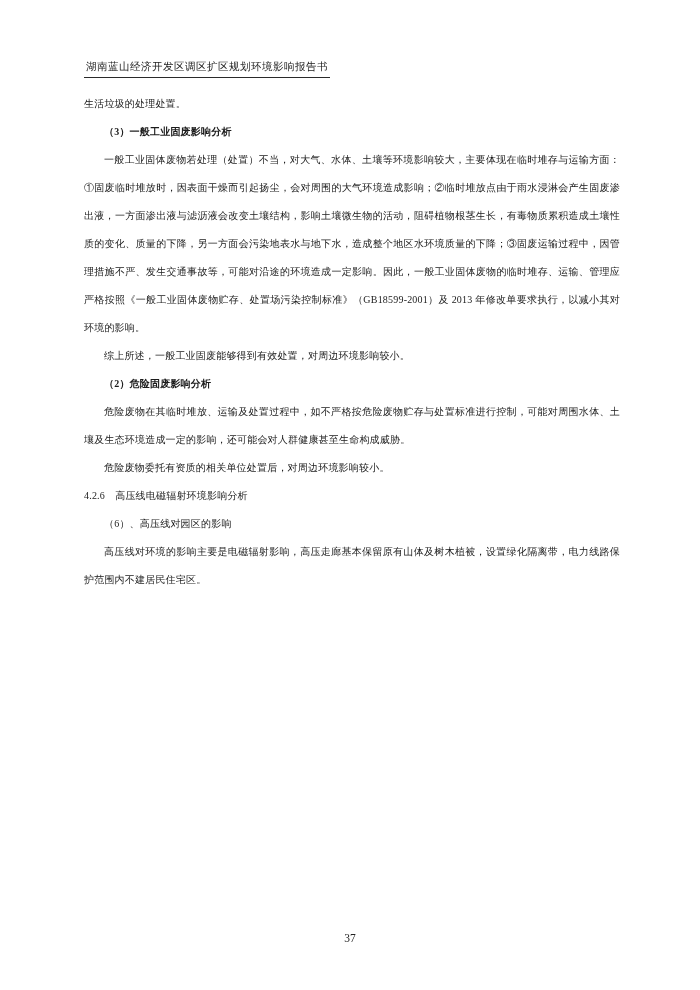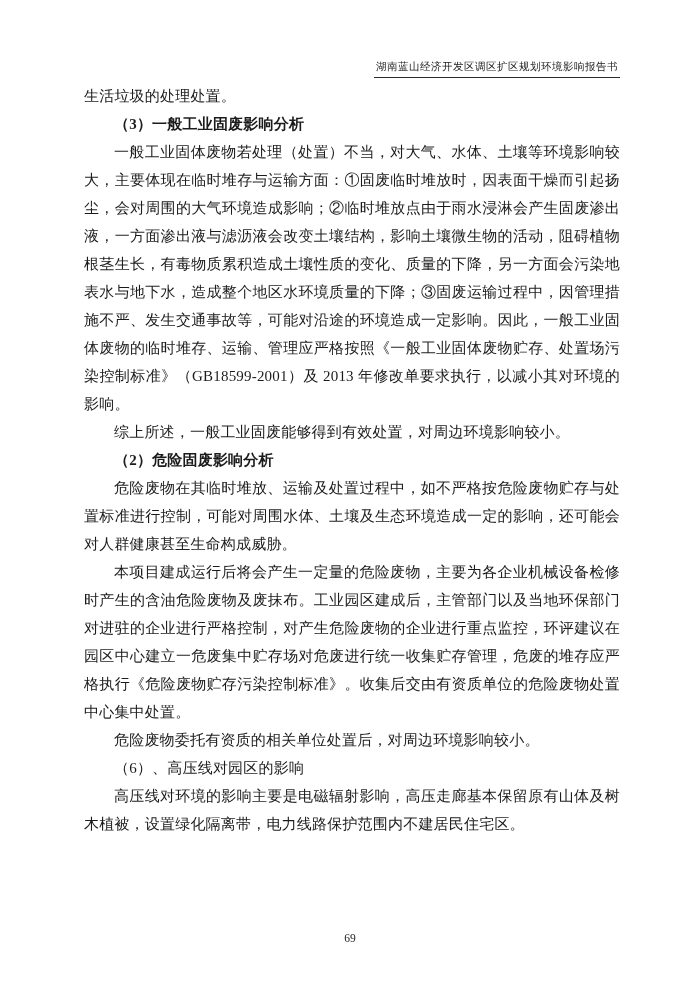--- a/index.html
+++ b/index.html
@@ -12,32 +12,32 @@
     overflow: hidden;
   }
   .page {
     position: relative;
     width: 700px;
     height: 990px;
     box-sizing: border-box;
     padding: 56px 80px 0 84px;
     background: #ffffff;
   }
-  .header { text-align: right; }
+  .header { text-align: left; }
   .header-text {
     display: inline-block;
     font-size: 10.5px;
     letter-spacing: 0.5px;
     color: #222;
     border-bottom: 1.5px solid #2a2a2a;
     padding: 0 2px 3px 2px;
   }
   .content {
-    margin-top: 4px;
-    font-size: 15px;
+    margin-top: 12px;
+    font-size: 10px;
     line-height: 28px;
     text-align: justify;
     letter-spacing: 0.2px;
   }
   .content p { margin: 0; }
   p.body { text-indent: 2em; }
   p.body-noindent { text-indent: 0; }
   p.heading-bold { text-indent: 2em; font-weight: bold; }
   p.section { text-indent: 0; }
   p.subheading { text-indent: 2em; }
@@ -59,22 +59,22 @@
     <span class="header-text">湖南蓝山经济开发区调区扩区规划环境影响报告书</span>
   </div>
 
   <main class="content" id="doc-body">
       <p class="body-noindent">生活垃圾的处理处置。</p>
       <p class="heading-bold">（3）一般工业固废影响分析</p>
       <p class="body">一般工业固体废物若处理（处置）不当，对大气、水体、土壤等环境影响较大，主要体现在临时堆存与运输方面：①固废临时堆放时，因表面干燥而引起扬尘，会对周围的大气环境造成影响；②临时堆放点由于雨水浸淋会产生固废渗出液，一方面渗出液与滤沥液会改变土壤结构，影响土壤微生物的活动，阻碍植物根茎生长，有毒物质累积造成土壤性质的变化、质量的下降，另一方面会污染地表水与地下水，造成整个地区水环境质量的下降；③固废运输过程中，因管理措施不严、发生交通事故等，可能对沿途的环境造成一定影响。因此，一般工业固体废物的临时堆存、运输、管理应严格按照《一般工业固体废物贮存、处置场污染控制标准》（GB18599-2001）及 2013 年修改单要求执行，以减小其对环境的影响。</p>
       <p class="body">综上所述，一般工业固废能够得到有效处置，对周边环境影响较小。</p>
       <p class="heading-bold">（2）危险固废影响分析</p>
       <p class="body">危险废物在其临时堆放、运输及处置过程中，如不严格按危险废物贮存与处置标准进行控制，可能对周围水体、土壤及生态环境造成一定的影响，还可能会对人群健康甚至生命构成威胁。</p>
-      <p class="body">本项目建成运行后将会产生一定量的危险废物，主要为各企业机械设备检修时产生的含油危险废物及废抹布。工业园区建成后，主管部门以及当地环保部门对进驻的企业进行严格控制，对产生危险废物的企业进行重点监控，环评建议在园区中心建立一危废集中贮存场对危废进行统一收集贮存管理，危废的堆存应严格执行《危险废物贮存污染控制标准》。收集后交由有资质单位的危险废物处置中心集中处置。</p>
       <p class="body">危险废物委托有资质的相关单位处置后，对周边环境影响较小。</p>
+      <p class="section">4.2.6　高压线电磁辐射环境影响分析</p>
       <p class="subheading">（6）、高压线对园区的影响</p>
       <p class="body">高压线对环境的影响主要是电磁辐射影响，高压走廊基本保留原有山体及树木植被，设置绿化隔离带，电力线路保护范围内不建居民住宅区。</p>
     </main>
 
   <div class="footer">
-    <span>69</span>
+    <span>37</span>
   </div>
 </div>
 
 </body></html>

